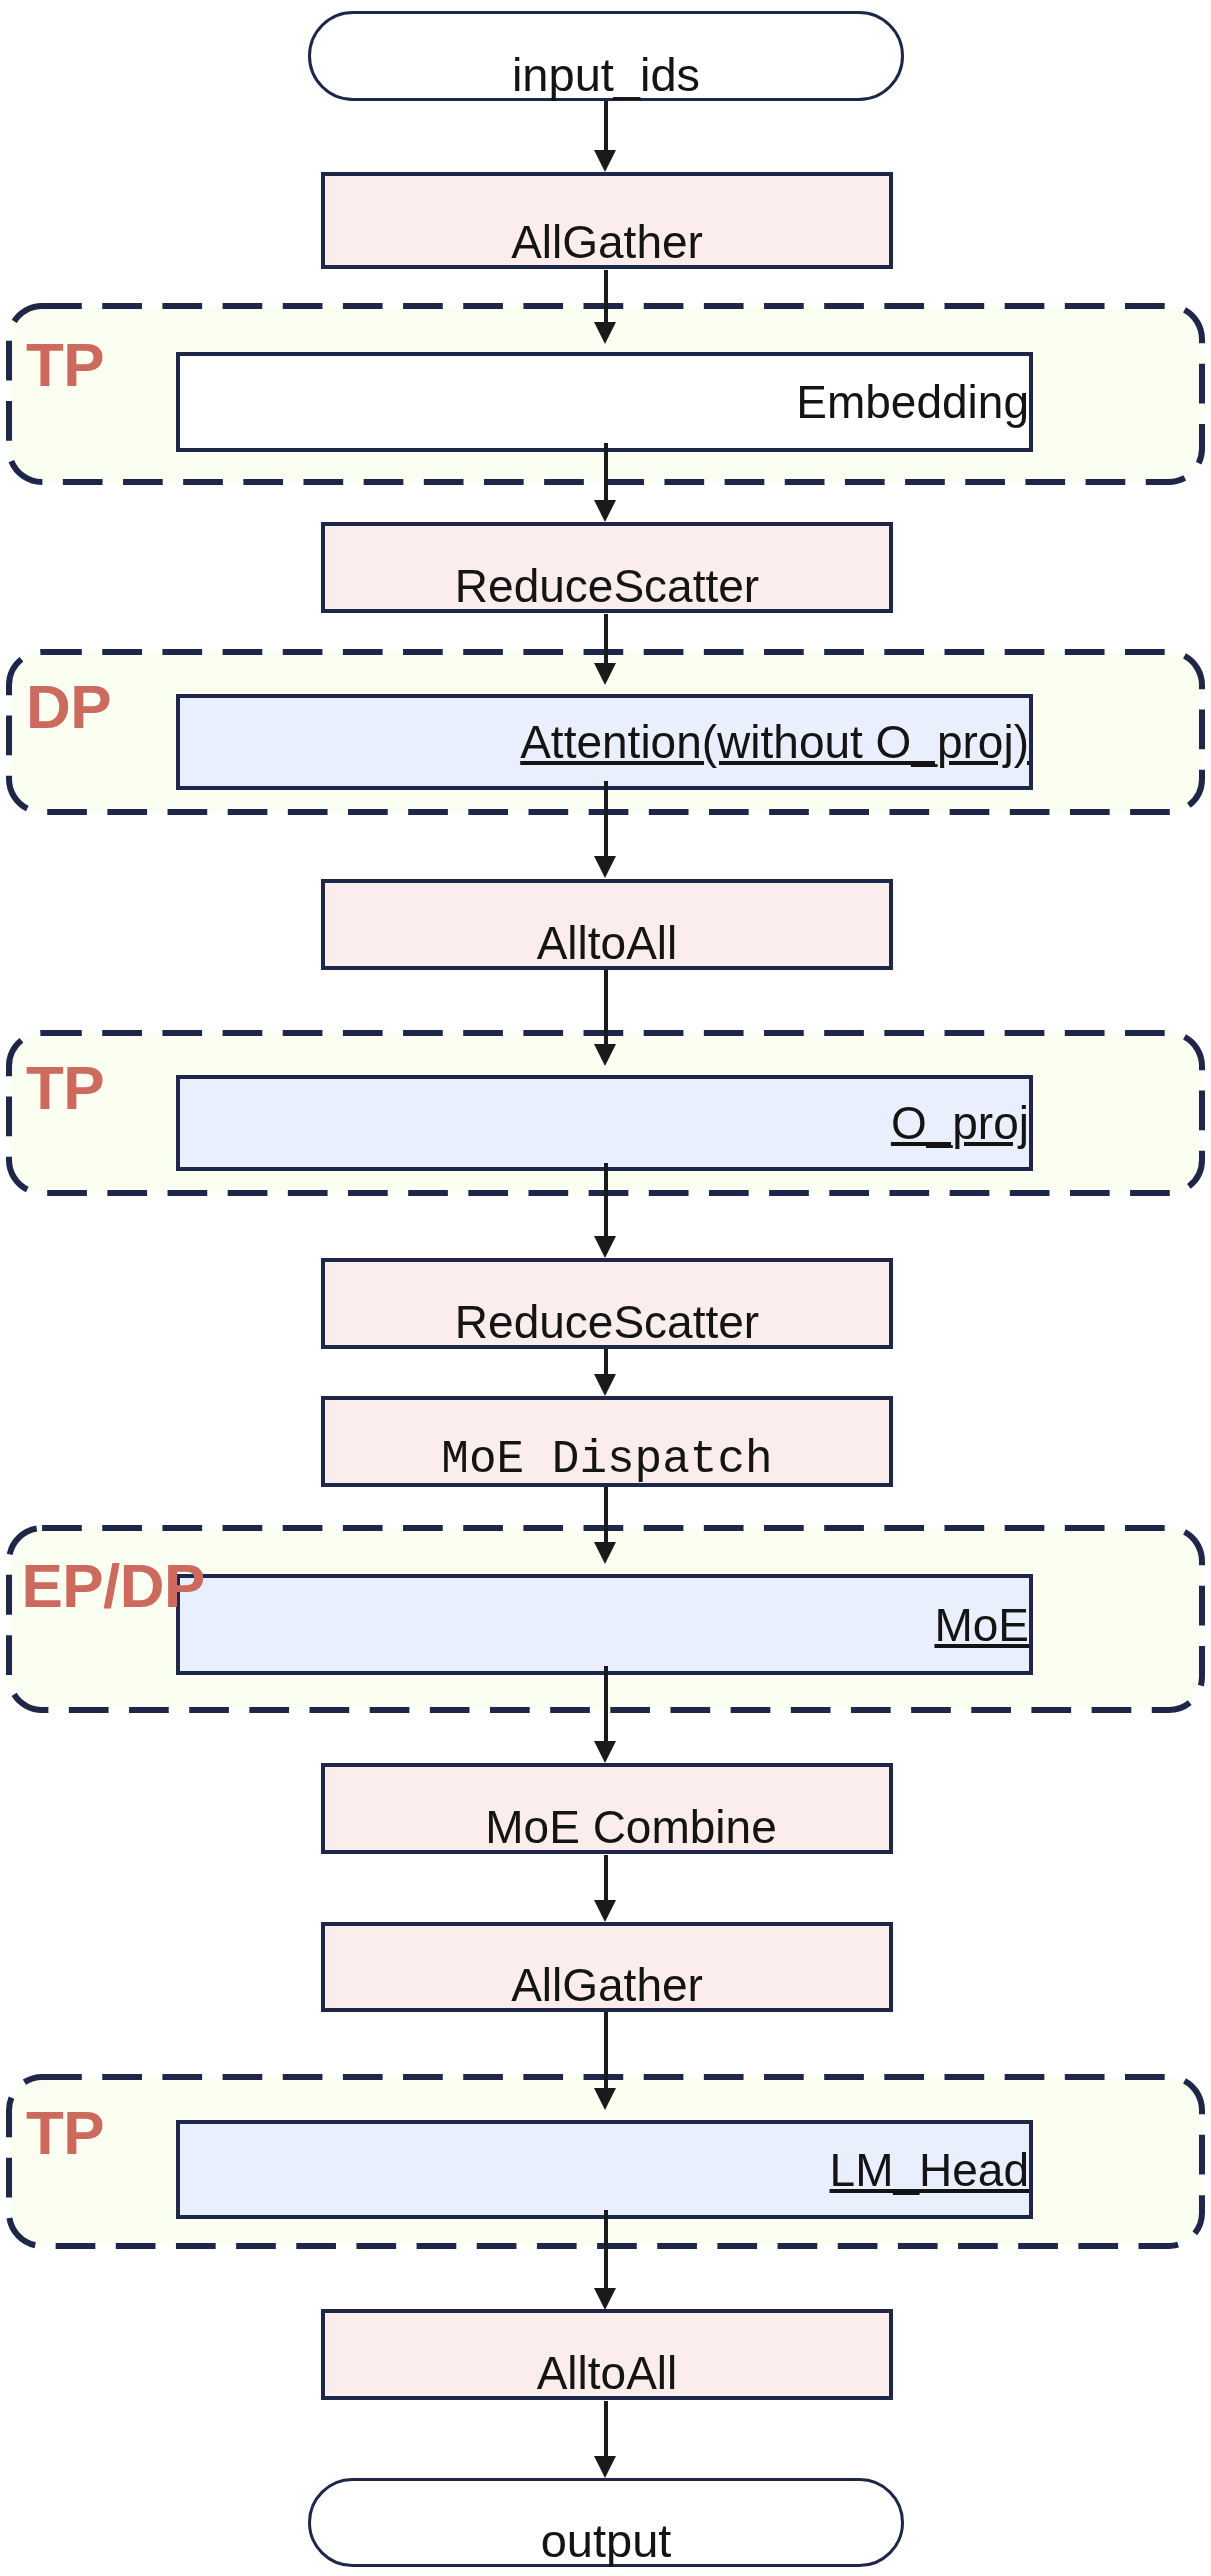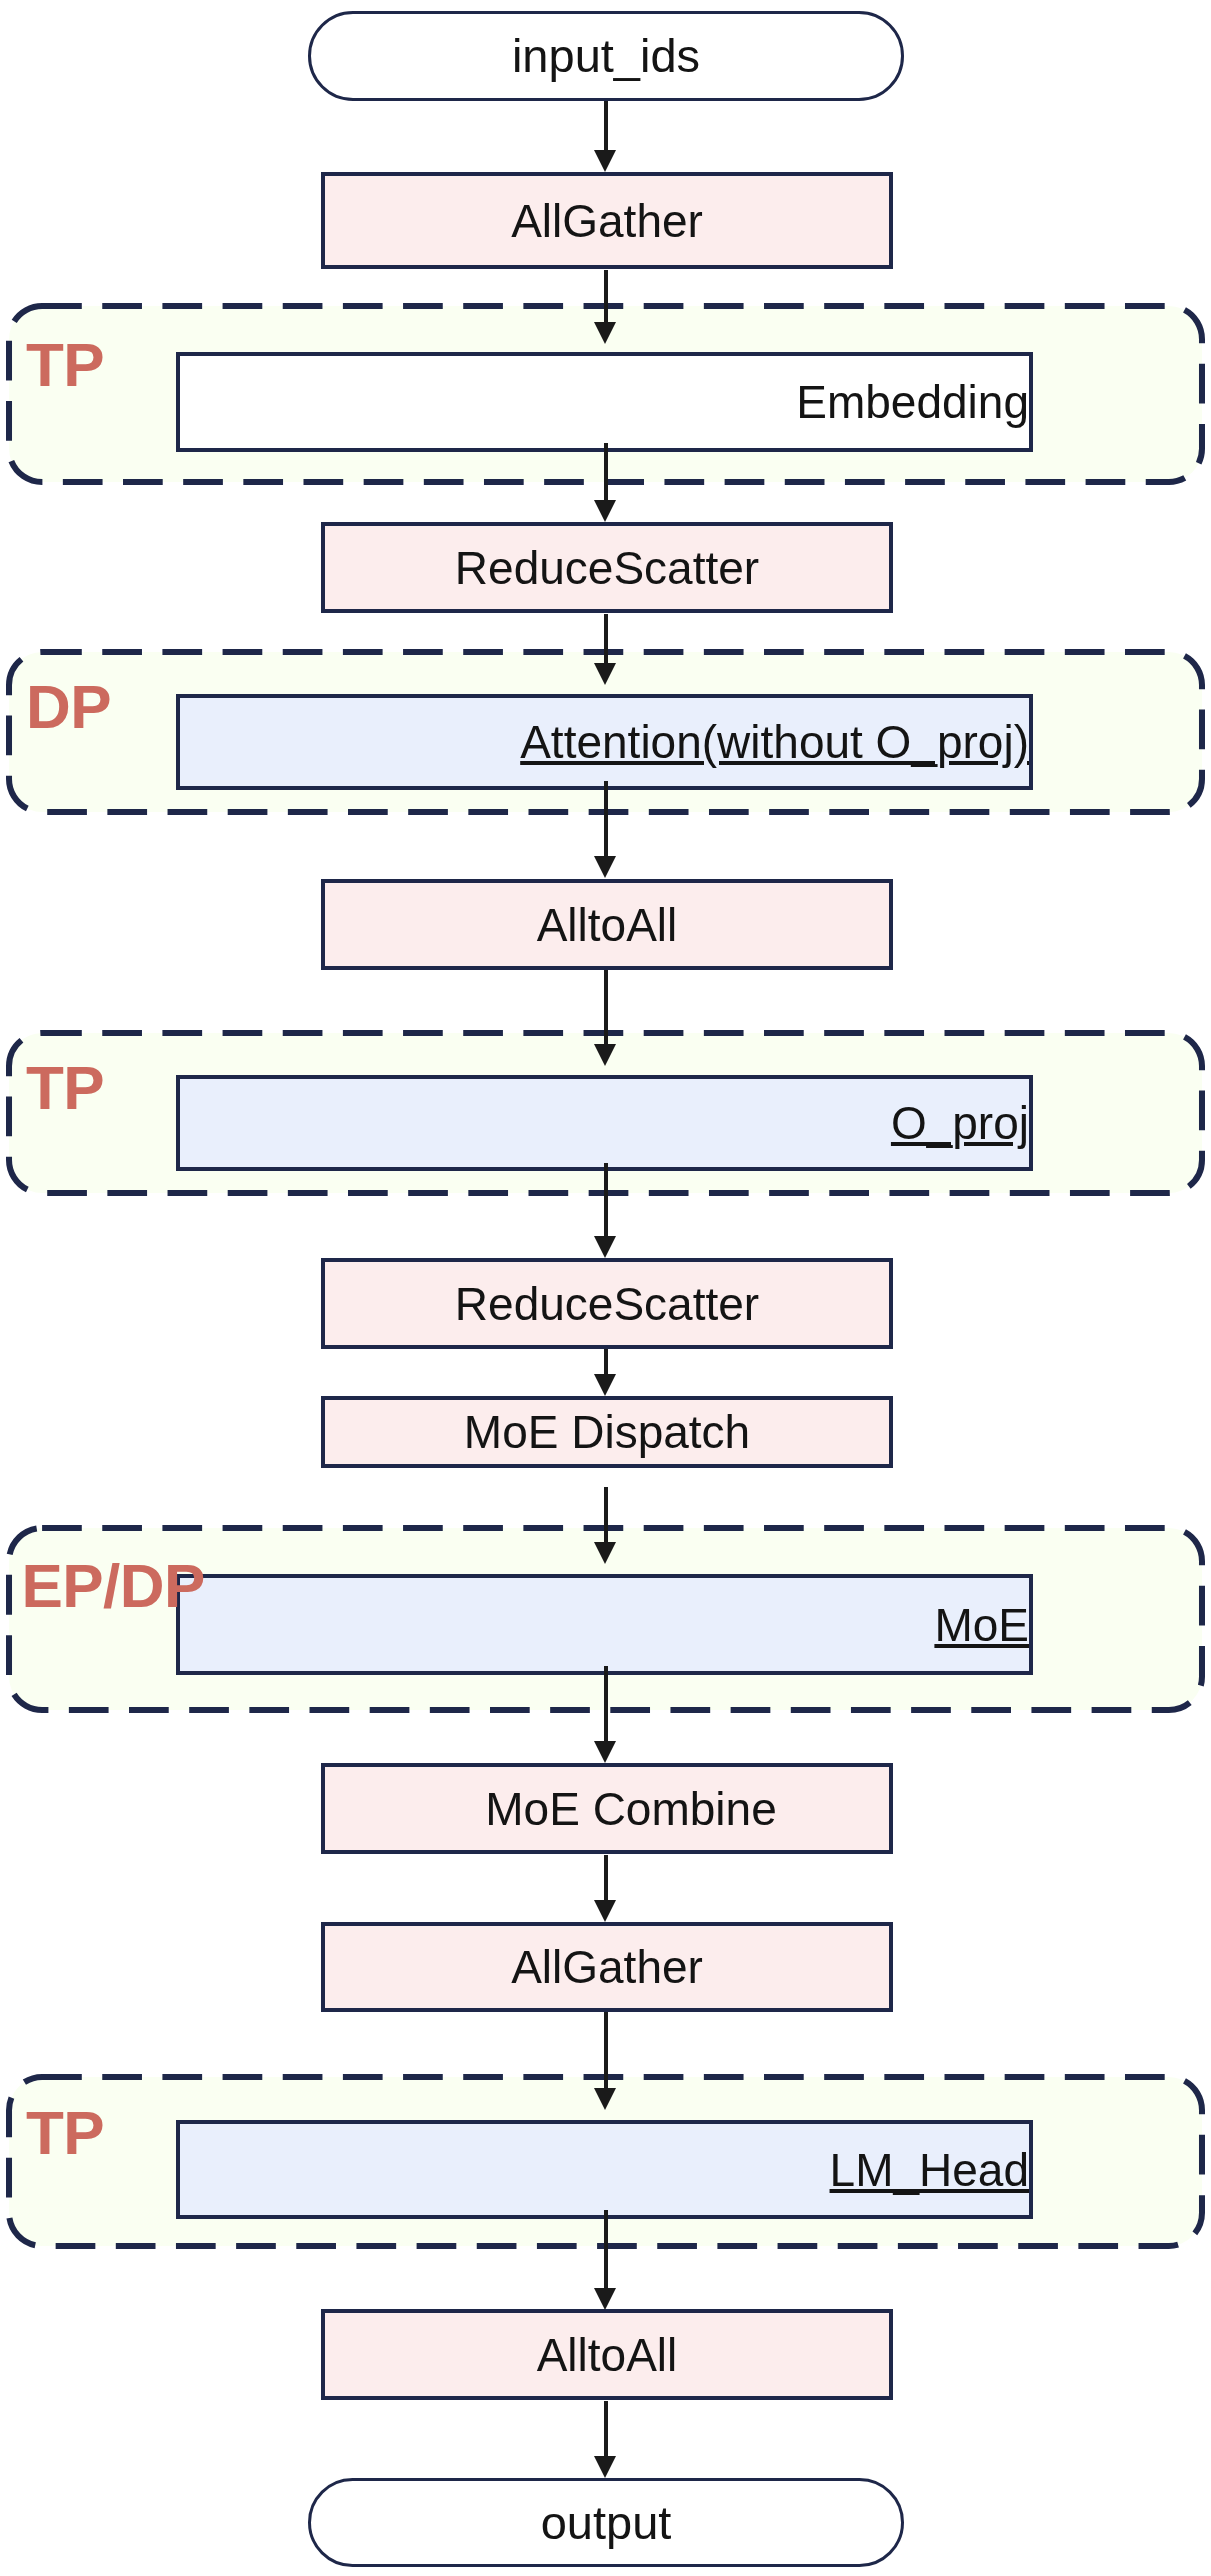--- a/index.html
+++ b/index.html
@@ -16,21 +16,21 @@
   html,body { background:#ffffff; }
   body { font-family:"Liberation Sans","DejaVu Sans",sans-serif; }
   #canvas {
     position:relative;
     width:1211px; height:2576px;
     background:#ffffff;
     overflow:hidden;
   }
   .node {
     position:absolute;
-    display:flex; align-items:center; justify-content:center;
+    display:flex; align-items:flex-end; justify-content:center;
     color:var(--text-color);
     line-height:1;
     z-index:2;
   }
   .terminal {
     left:308px; width:596px;
     border:3.6px solid var(--node-border);
     border-radius:48px;
     background:var(--white-fill);
     font-size:47px;
@@ -159,21 +159,21 @@
   </div>
 
   <div class="arrow" style="top:1163px; height:73px;"></div>
 
   <div class="node op" style="top:1258px; height:91px;">
     <span>ReduceScatter</span>
   </div>
 
   <div class="arrow" style="top:1349px; height:25px;"></div>
 
-  <div class="node op" style="top:1396px; height:72px;">
+  <div class="node op" style="top:1396px; height:91px;font-family:Liberation Mono, monospace;">
     <span>MoE Dispatch</span>
   </div>
 
   <div class="arrow" style="top:1487px; height:55px;"></div>
 
   <div class="group" style="top:1525px; height:188px;">
     <svg class="dash" viewBox="0 0 1993 312" preserveAspectRatio="none">
       <rect x="5" y="5" width="1983" height="302" rx="55"></rect>
     </svg>
     <div class="tag" style="left:15.6px; top:30px;">EP/DP</div>

